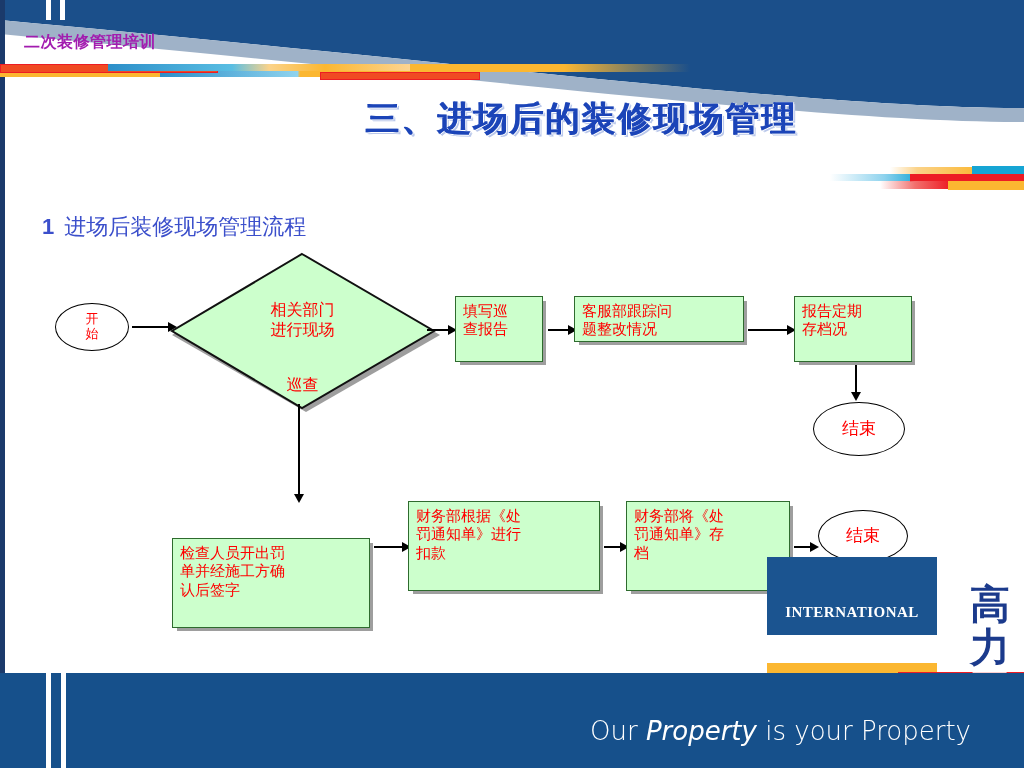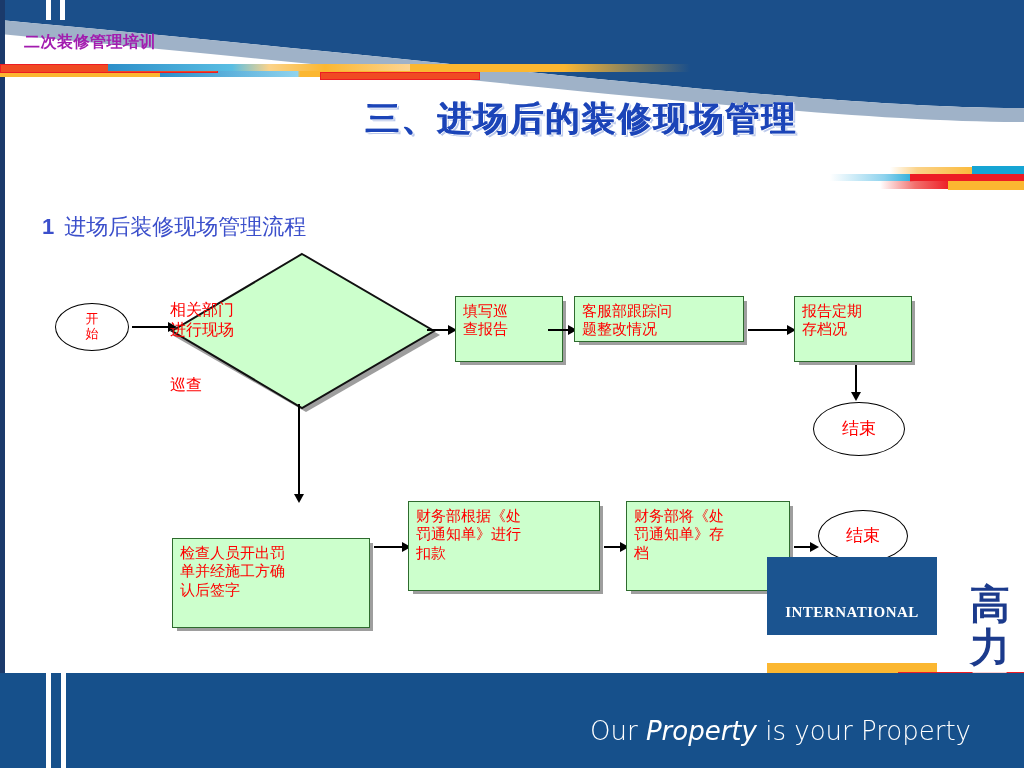--- a/index.html
+++ b/index.html
@@ -66,21 +66,21 @@
     border:1.4px solid #000;border-radius:50%;
     background:#fff;color:#FF0000;
     font-family:"DejaVu Sans","Liberation Sans",sans-serif;
     font-size:17px;line-height:1.05;
     display:flex;align-items:center;justify-content:center;text-align:center;
   }
   .ellipse.start{font-size:13px;line-height:1.15;}
   .diamond{position:absolute;}
   .diamond svg{display:block;}
   .dtext{
-    position:absolute;color:#FF0000;width:100%;
+    position:absolute;color:#FF0000;text-align:center;width:100%;
     font-family:"DejaVu Sans","Liberation Sans",sans-serif;
     font-size:16px;line-height:1.25;
   }
   .arrow{position:absolute;background:#000;}
   .arrow-h{height:1.6px;}
   .arrow-v{width:1.6px;}
   .head-r{position:absolute;width:0;height:0;border-top:5px solid transparent;border-bottom:5px solid transparent;border-left:9px solid #000;}
   .head-d{position:absolute;width:0;height:0;border-left:5px solid transparent;border-right:5px solid transparent;border-top:9px solid #000;}
 
   
@@ -178,21 +178,21 @@
         <polygon points="132,4 264,81 132,158 2,81" fill="#CCFFCC" stroke="#111111" stroke-width="2"></polygon>
       </svg>
       <div class="dtext" style="top:50px;left:0;">相关部门</div>
       <div class="dtext" style="top:125px;left:0;">巡查</div>
       <div class="dtext" style="top:70px;left:0;">进行现场</div>
     </div>
 
     <div class="arrow arrow-h" style="left:427px;top:329px;width:28px;"></div>
     <div class="head-r" style="left:448px;top:325px;"></div>
 
-    <div class="node" style="left:455px;top:296px;width:108px;height:66px;white-space:pre-line;">填写巡
+    <div class="node" style="left:455px;top:296px;width:88px;height:66px;white-space:pre-line;">填写巡
 查报告</div>
 
     <div class="arrow arrow-h" style="left:548px;top:329px;width:26px;"></div>
     <div class="head-r" style="left:568px;top:325px;"></div>
 
     <div class="node" style="left:574px;top:296px;width:170px;height:46px;white-space:pre-line;">客服部跟踪问
 题整改情况</div>
 
     <div class="arrow arrow-h" style="left:748px;top:329px;width:46px;"></div>
     <div class="head-r" style="left:787px;top:325px;"></div>

